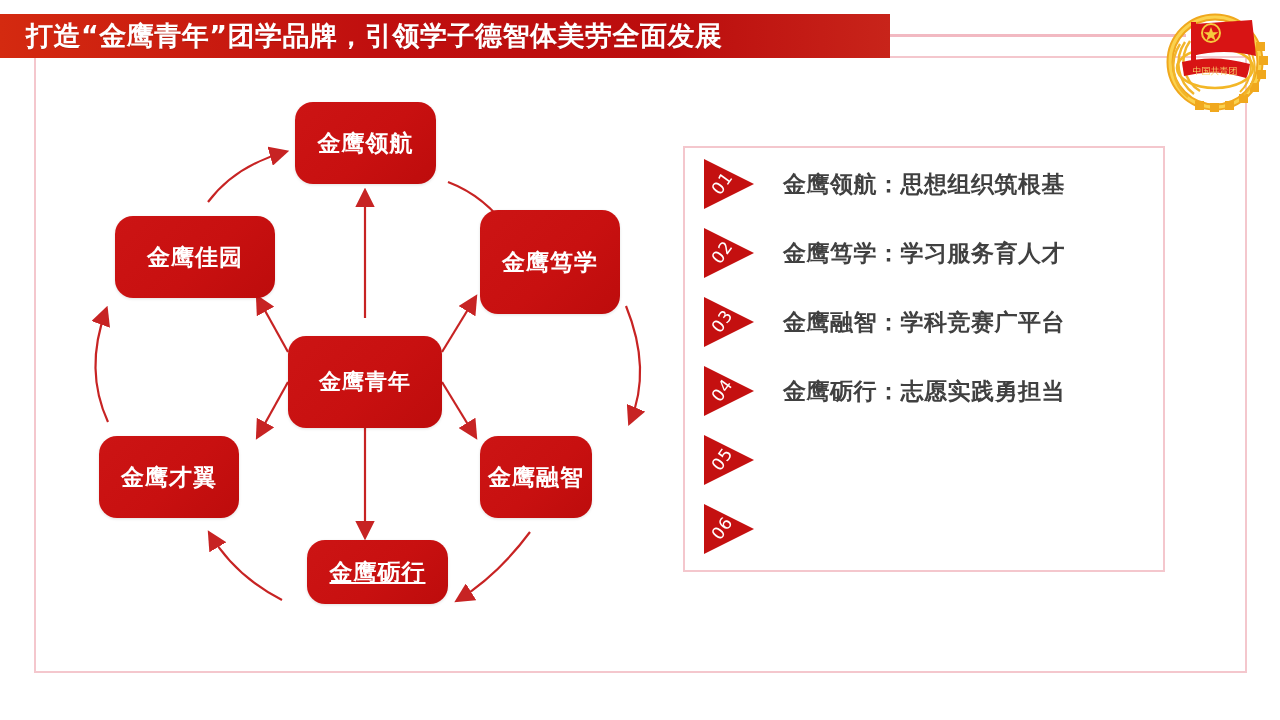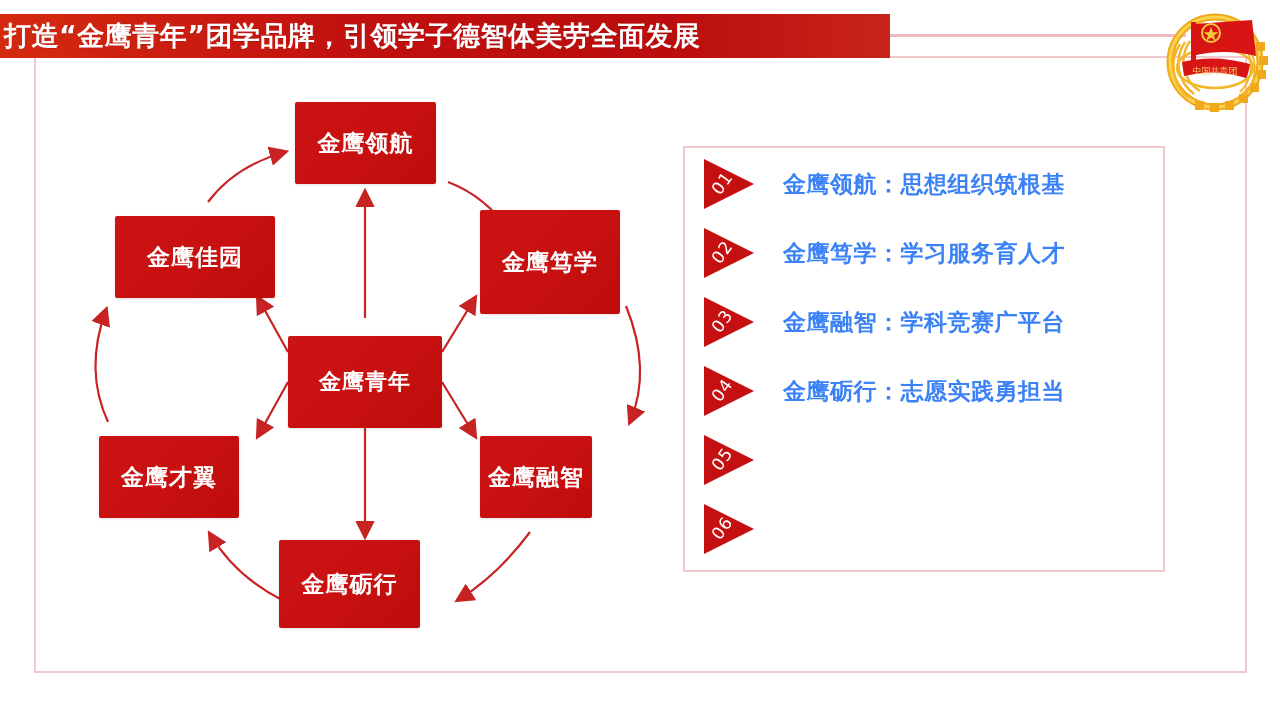--- a/index.html
+++ b/index.html
@@ -34,21 +34,21 @@
     background: linear-gradient(90deg, #d42a10 0%, #c00f0f 42%, #bb0d0d 75%, #c8241a 100%);
     display: flex;
     align-items: center;
     z-index: 5;
   }
   .title-bar .title-text {
     color: #ffffff;
     font-size: 27px;
     font-weight: bold;
     letter-spacing: 0.5px;
-    padding-left: 4px;
+    padding-left: 26px;
     white-space: nowrap;
     text-shadow: 0 1px 0 rgba(0,0,0,.12);
   }
   .title-rule {
     position: absolute;
     left: 886px; top: 34px;
     width: 300px; height: 3px;
     background: #f2b9c2;
     z-index: 4;
   }
@@ -69,37 +69,37 @@
     width: 620px; height: 580px;
   }
   .diagram svg.arrows {
     position: absolute;
     left: 0; top: 0;
     width: 620px; height: 580px;
   }
   .node {
     position: absolute;
     background: linear-gradient(135deg, #cc1414 0%, #c81010 55%, #bd0c0c 100%);
-    border-radius: 2px;
+    border-radius: 18px;
     display: flex;
     align-items: center;
     justify-content: center;
     color: #ffffff;
     font-weight: bold;
     font-size: 23px;
     letter-spacing: 1px;
     box-shadow: 0 1px 3px rgba(0,0,0,.12);
     white-space: nowrap;
   }
   .node.center { font-size: 22px; }
 
   #n-lead   { left: 235px; top: 32px;  width: 141px; height: 82px; }
   #n-study  { left: 420px; top: 140px; width: 140px; height: 104px; }
   #n-smart  { left: 420px; top: 366px; width: 112px; height: 82px; }
-  #n-action { left: 219px; top: 470px; width: 141px; height: 88px; }
+  #n-action { left: 247px; top: 470px; width: 141px; height: 64px; text-decoration: underline; }
   #n-talent { left: 39px;  top: 366px; width: 140px; height: 82px; }
   #n-home   { left: 55px;  top: 146px; width: 160px; height: 82px; }
   #n-center { left: 228px; top: 266px; width: 154px; height: 92px; }
 
   
   .list-panel {
     position: absolute;
     left: 683px; top: 146px;
     width: 482px; height: 426px;
     border: 2px solid #f4c7cd;
@@ -126,21 +126,21 @@
     color: #ffffff;
     font-size: 17px;
     font-weight: normal;
     letter-spacing: 1px;
     transform: rotate(-54deg);
     transform-origin: center center;
     text-align: center;
   }
   .item-text {
     margin-left: 26px;
-    color: #3b82f6;
+    color: #404040;
     font-size: 23px;
     font-weight: bold;
     letter-spacing: 0.5px;
     white-space: nowrap;
   }
 </style>
 </head>
 <body>
 
 <div id="slide">

